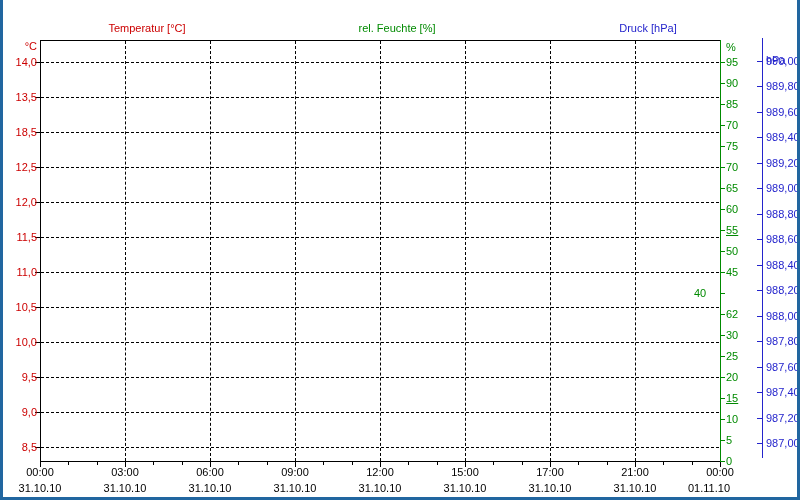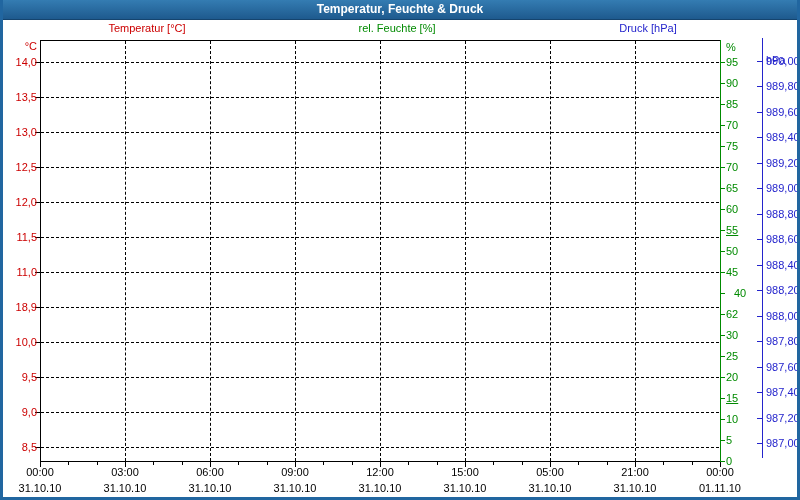--- a/index.html
+++ b/index.html
@@ -28,58 +28,55 @@
   .unit-hum{left:726px;top:41px;}
   .unit-press{left:766px;top:54px;}
   .chart-layer{position:absolute;inset:0;z-index:1;}
   .abs{position:absolute;line-height:12px;white-space:nowrap;}
 </style>
 </head>
 <body>
 
 <div class="window">
 
-  <div class="titlebar">
-    <span>Temperatur, Feuchte &amp; Druck</span>
-  </div>
 
   <span class="legend-item leg-temp" style="color: rgb(204, 0, 0);">Temperatur [°C]</span>
   <span class="legend-item leg-hum" style="color: rgb(0, 138, 0);">rel. Feuchte [%]</span>
   <span class="legend-item leg-press" style="color: rgb(36, 36, 204);">Druck [hPa]</span>
 
   <span class="axis-unit unit-temp" style="color: rgb(204, 0, 0);">°C</span>
   <span class="axis-unit unit-hum" style="color: rgb(0, 138, 0);">%</span>
   <span class="axis-unit unit-press" style="color: rgb(36, 36, 204);">hPa</span>
 
   <div id="chart-layer" class="chart-layer">
       <div class="abs" style="left: 40px; top: 40px; width: 680px; height: 422px; box-sizing: border-box; border-left: 1px solid rgb(0, 0, 0); border-top: 1px solid rgb(0, 0, 0); border-bottom: 1px solid rgb(0, 0, 0);"></div>
       <div class="abs" style="left: 41px; top: 62px; width: 678px; height: 0px; border-top: 1px dashed rgb(0, 0, 0);"></div>
       <div class="abs" style="left: 35px; top: 62px; width: 5px; height: 1px; background: rgb(0, 0, 0);"></div>
       <div class="abs" style="left: 0px; top: 56px; width: 37px; text-align: right; color: rgb(204, 0, 0);">14,0</div>
       <div class="abs" style="left: 41px; top: 97px; width: 678px; height: 0px; border-top: 1px dashed rgb(0, 0, 0);"></div>
       <div class="abs" style="left: 35px; top: 97px; width: 5px; height: 1px; background: rgb(0, 0, 0);"></div>
       <div class="abs" style="left: 0px; top: 91px; width: 37px; text-align: right; color: rgb(204, 0, 0);">13,5</div>
       <div class="abs" style="left: 41px; top: 132px; width: 678px; height: 0px; border-top: 1px dashed rgb(0, 0, 0);"></div>
       <div class="abs" style="left: 35px; top: 132px; width: 5px; height: 1px; background: rgb(0, 0, 0);"></div>
-      <div class="abs" style="left: 0px; top: 126px; width: 37px; text-align: right; color: rgb(204, 0, 0);">13,0</div>
+      <div class="abs" style="left: 0px; top: 126px; width: 37px; text-align: right; color: rgb(204, 0, 0);">18,5</div>
       <div class="abs" style="left: 41px; top: 167px; width: 678px; height: 0px; border-top: 1px dashed rgb(0, 0, 0);"></div>
       <div class="abs" style="left: 35px; top: 167px; width: 5px; height: 1px; background: rgb(0, 0, 0);"></div>
       <div class="abs" style="left: 0px; top: 161px; width: 37px; text-align: right; color: rgb(204, 0, 0);">12,5</div>
       <div class="abs" style="left: 41px; top: 202px; width: 678px; height: 0px; border-top: 1px dashed rgb(0, 0, 0);"></div>
       <div class="abs" style="left: 35px; top: 202px; width: 5px; height: 1px; background: rgb(0, 0, 0);"></div>
       <div class="abs" style="left: 0px; top: 196px; width: 37px; text-align: right; color: rgb(204, 0, 0);">12,0</div>
       <div class="abs" style="left: 41px; top: 237px; width: 678px; height: 0px; border-top: 1px dashed rgb(0, 0, 0);"></div>
       <div class="abs" style="left: 35px; top: 237px; width: 5px; height: 1px; background: rgb(0, 0, 0);"></div>
       <div class="abs" style="left: 0px; top: 231px; width: 37px; text-align: right; color: rgb(204, 0, 0);">11,5</div>
       <div class="abs" style="left: 41px; top: 272px; width: 678px; height: 0px; border-top: 1px dashed rgb(0, 0, 0);"></div>
       <div class="abs" style="left: 35px; top: 272px; width: 5px; height: 1px; background: rgb(0, 0, 0);"></div>
       <div class="abs" style="left: 0px; top: 266px; width: 37px; text-align: right; color: rgb(204, 0, 0);">11,0</div>
       <div class="abs" style="left: 41px; top: 307px; width: 678px; height: 0px; border-top: 1px dashed rgb(0, 0, 0);"></div>
       <div class="abs" style="left: 35px; top: 307px; width: 5px; height: 1px; background: rgb(0, 0, 0);"></div>
-      <div class="abs" style="left: 0px; top: 301px; width: 37px; text-align: right; color: rgb(204, 0, 0);">18,9</div>
+      <div class="abs" style="left: 0px; top: 301px; width: 37px; text-align: right; color: rgb(204, 0, 0);">10,5</div>
       <div class="abs" style="left: 41px; top: 342px; width: 678px; height: 0px; border-top: 1px dashed rgb(0, 0, 0);"></div>
       <div class="abs" style="left: 35px; top: 342px; width: 5px; height: 1px; background: rgb(0, 0, 0);"></div>
       <div class="abs" style="left: 0px; top: 336px; width: 37px; text-align: right; color: rgb(204, 0, 0);">10,0</div>
       <div class="abs" style="left: 41px; top: 377px; width: 678px; height: 0px; border-top: 1px dashed rgb(0, 0, 0);"></div>
       <div class="abs" style="left: 35px; top: 377px; width: 5px; height: 1px; background: rgb(0, 0, 0);"></div>
       <div class="abs" style="left: 0px; top: 371px; width: 37px; text-align: right; color: rgb(204, 0, 0);">9,5</div>
       <div class="abs" style="left: 41px; top: 412px; width: 678px; height: 0px; border-top: 1px dashed rgb(0, 0, 0);"></div>
       <div class="abs" style="left: 35px; top: 412px; width: 5px; height: 1px; background: rgb(0, 0, 0);"></div>
       <div class="abs" style="left: 0px; top: 406px; width: 37px; text-align: right; color: rgb(204, 0, 0);">9,0</div>
       <div class="abs" style="left: 41px; top: 447px; width: 678px; height: 0px; border-top: 1px dashed rgb(0, 0, 0);"></div>
@@ -104,28 +101,28 @@
       <div class="abs" style="left: 295px; top: 462px; width: 1px; height: 5px; background: rgb(0, 0, 0);"></div>
       <div class="abs" style="left: 263px; top: 466px; width: 64px; text-align: center;">09:00</div>
       <div class="abs" style="left: 263px; top: 482px; width: 64px; text-align: center;">31.10.10</div>
       <div class="abs" style="left: 380px; top: 462px; width: 1px; height: 5px; background: rgb(0, 0, 0);"></div>
       <div class="abs" style="left: 348px; top: 466px; width: 64px; text-align: center;">12:00</div>
       <div class="abs" style="left: 348px; top: 482px; width: 64px; text-align: center;">31.10.10</div>
       <div class="abs" style="left: 465px; top: 462px; width: 1px; height: 5px; background: rgb(0, 0, 0);"></div>
       <div class="abs" style="left: 433px; top: 466px; width: 64px; text-align: center;">15:00</div>
       <div class="abs" style="left: 433px; top: 482px; width: 64px; text-align: center;">31.10.10</div>
       <div class="abs" style="left: 550px; top: 462px; width: 1px; height: 5px; background: rgb(0, 0, 0);"></div>
-      <div class="abs" style="left: 518px; top: 466px; width: 64px; text-align: center;">05:00</div>
+      <div class="abs" style="left: 518px; top: 466px; width: 64px; text-align: center;">17:00</div>
       <div class="abs" style="left: 518px; top: 482px; width: 64px; text-align: center;">31.10.10</div>
       <div class="abs" style="left: 635px; top: 462px; width: 1px; height: 5px; background: rgb(0, 0, 0);"></div>
       <div class="abs" style="left: 603px; top: 466px; width: 64px; text-align: center;">21:00</div>
       <div class="abs" style="left: 603px; top: 482px; width: 64px; text-align: center;">31.10.10</div>
       <div class="abs" style="left: 720px; top: 462px; width: 1px; height: 5px; background: rgb(0, 0, 0);"></div>
       <div class="abs" style="left: 688px; top: 466px; width: 64px; text-align: center;">00:00</div>
-      <div class="abs" style="left: 688px; top: 482px; width: 64px; text-align: center;">01.11.10</div>
+      <div class="abs" style="left: 688px; top: 482px; width: 64px; text-align: left;">01.11.10</div>
       <div class="abs" style="left: 68px; top: 462px; width: 1px; height: 3px; background: rgb(0, 0, 0);"></div>
       <div class="abs" style="left: 97px; top: 462px; width: 1px; height: 3px; background: rgb(0, 0, 0);"></div>
       <div class="abs" style="left: 153px; top: 462px; width: 1px; height: 3px; background: rgb(0, 0, 0);"></div>
       <div class="abs" style="left: 182px; top: 462px; width: 1px; height: 3px; background: rgb(0, 0, 0);"></div>
       <div class="abs" style="left: 238px; top: 462px; width: 1px; height: 3px; background: rgb(0, 0, 0);"></div>
       <div class="abs" style="left: 267px; top: 462px; width: 1px; height: 3px; background: rgb(0, 0, 0);"></div>
       <div class="abs" style="left: 323px; top: 462px; width: 1px; height: 3px; background: rgb(0, 0, 0);"></div>
       <div class="abs" style="left: 352px; top: 462px; width: 1px; height: 3px; background: rgb(0, 0, 0);"></div>
       <div class="abs" style="left: 408px; top: 462px; width: 1px; height: 3px; background: rgb(0, 0, 0);"></div>
       <div class="abs" style="left: 437px; top: 462px; width: 1px; height: 3px; background: rgb(0, 0, 0);"></div>
@@ -152,21 +149,21 @@
       <div class="abs" style="left: 726px; top: 181.5px; width: 28px; color: rgb(0, 138, 0);">65</div>
       <div class="abs" style="left: 721px; top: 208.5px; width: 4px; height: 1px; background: rgb(0, 138, 0);"></div>
       <div class="abs" style="left: 726px; top: 202.5px; width: 28px; color: rgb(0, 138, 0);">60</div>
       <div class="abs" style="left: 721px; top: 229.5px; width: 4px; height: 1px; background: rgb(0, 138, 0);"></div>
       <div class="abs" style="left: 726px; top: 223.5px; width: 28px; color: rgb(0, 138, 0); text-decoration: underline;">55</div>
       <div class="abs" style="left: 721px; top: 250.5px; width: 4px; height: 1px; background: rgb(0, 138, 0);"></div>
       <div class="abs" style="left: 726px; top: 244.5px; width: 28px; color: rgb(0, 138, 0);">50</div>
       <div class="abs" style="left: 721px; top: 271.5px; width: 4px; height: 1px; background: rgb(0, 138, 0);"></div>
       <div class="abs" style="left: 726px; top: 265.5px; width: 28px; color: rgb(0, 138, 0);">45</div>
       <div class="abs" style="left: 721px; top: 292.5px; width: 4px; height: 1px; background: rgb(0, 138, 0);"></div>
-      <div class="abs" style="left: 734px; top: 286.5px; width: 28px; color: rgb(0, 138, 0);">40</div>
+      <div class="abs" style="left: 694px; top: 286.5px; width: 28px; color: rgb(0, 138, 0);">40</div>
       <div class="abs" style="left: 721px; top: 313.5px; width: 4px; height: 1px; background: rgb(0, 138, 0);"></div>
       <div class="abs" style="left: 726px; top: 307.5px; width: 28px; color: rgb(0, 138, 0);">62</div>
       <div class="abs" style="left: 721px; top: 334.5px; width: 4px; height: 1px; background: rgb(0, 138, 0);"></div>
       <div class="abs" style="left: 726px; top: 328.5px; width: 28px; color: rgb(0, 138, 0);">30</div>
       <div class="abs" style="left: 721px; top: 355.5px; width: 4px; height: 1px; background: rgb(0, 138, 0);"></div>
       <div class="abs" style="left: 726px; top: 349.5px; width: 28px; color: rgb(0, 138, 0);">25</div>
       <div class="abs" style="left: 721px; top: 376.5px; width: 4px; height: 1px; background: rgb(0, 138, 0);"></div>
       <div class="abs" style="left: 726px; top: 370.5px; width: 28px; color: rgb(0, 138, 0);">20</div>
       <div class="abs" style="left: 721px; top: 397.5px; width: 4px; height: 1px; background: rgb(0, 138, 0);"></div>
       <div class="abs" style="left: 726px; top: 391.5px; width: 28px; color: rgb(0, 138, 0); text-decoration: underline;">15</div>

